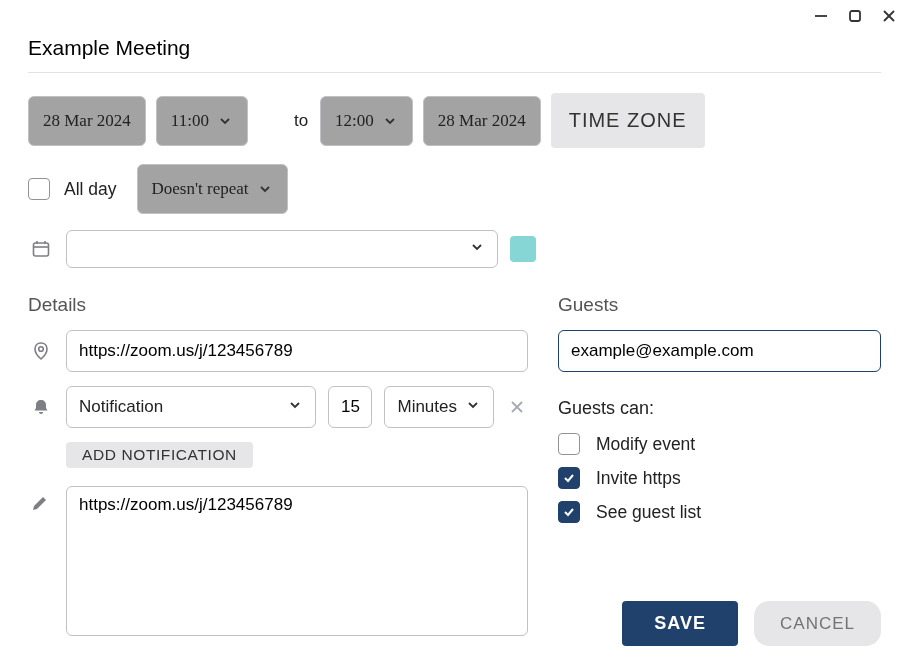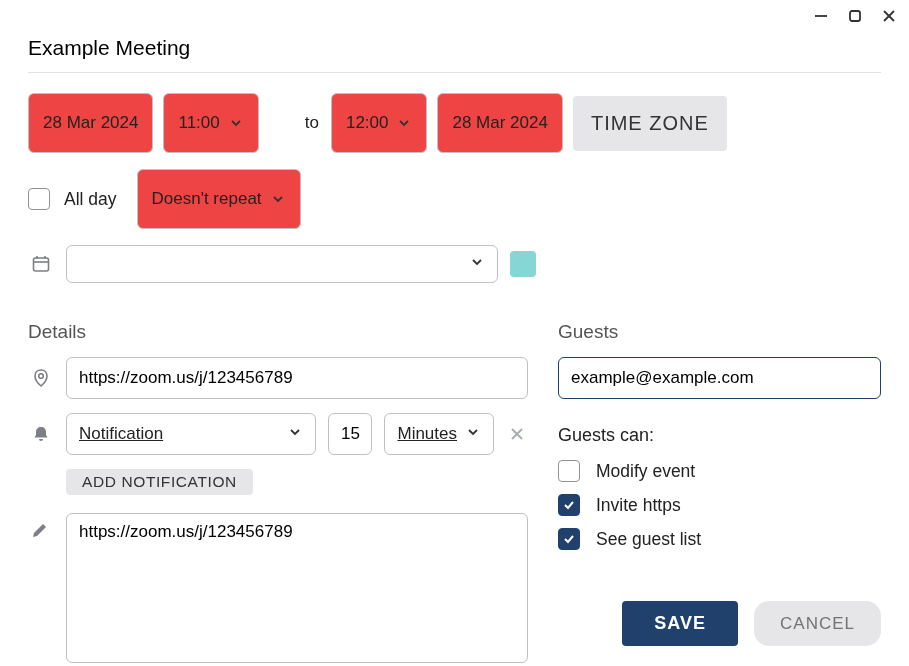--- a/index.html
+++ b/index.html
@@ -35,26 +35,27 @@
   }
 
   .row { display: flex; align-items: center; gap: 10px; margin-top: 20px; }
   .row2 { display: flex; align-items: center; gap: 14px; margin-top: 16px; text-align: right; }
 
   .pill {
     border: 1px solid #bfc1c6;
     border-radius: 6px;
     padding: 8px 14px;
     font-size: 17px;
-    background: #ef4444;
+    background: #a3a3a3;
     display: inline-flex;
     align-items: center;
     gap: 8px;
     cursor: pointer;
-    height: 60px;
+    height: 50px;
+    font-family: Liberation Serif, serif;
   }
   .pill .chev svg { display:block; }
   .to-text { font-size: 17px; color: #222; padding: 0 2px; margin-left: 34px; }
 
   .tz-btn {
     background: #e6e6e8;
     border: none;
     border-radius: 4px;
     padding: 10px 18px;
     font-size: 20px;
@@ -118,21 +119,21 @@
 
   .two-col {
     display: flex;
     gap: 30px;
     margin-top: 26px;
   }
   .left-col { width: 500px; }
   .right-col { flex: 1; }
 
   .left-col .section-heading,
-  .right-col .section-heading { margin-top: 12px; }
+  .right-col .section-heading { margin-top: 0; }
 
   .input-line {
     display: flex;
     align-items: center;
     gap: 12px;
     margin-bottom: 14px;
   }
   .text-input {
     flex: 1;
     height: 42px;
@@ -148,21 +149,20 @@
     border: 1px solid #bfc1c6;
     border-radius: 6px;
     padding: 0 12px;
     display: flex;
     align-items: center;
     justify-content: space-between;
     gap: 8px;
     cursor: pointer;
     font-size: 17px;
     background: #fff;
-    text-decoration: underline;
   }
   .num-input {
     width: 44px; height: 42px;
     border: 1px solid #bfc1c6;
     border-radius: 6px;
     text-align: center;
     font-size: 17px;
   }
 
   .remove-x {

